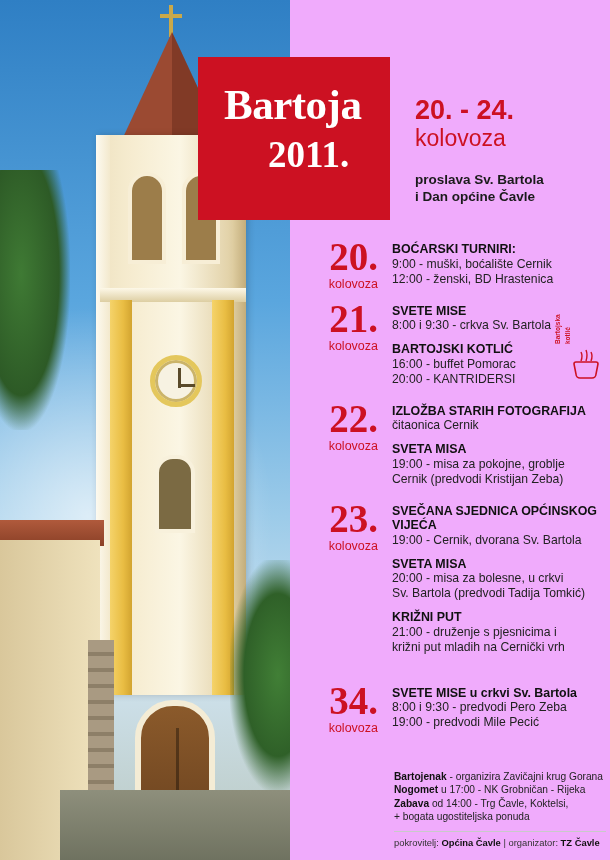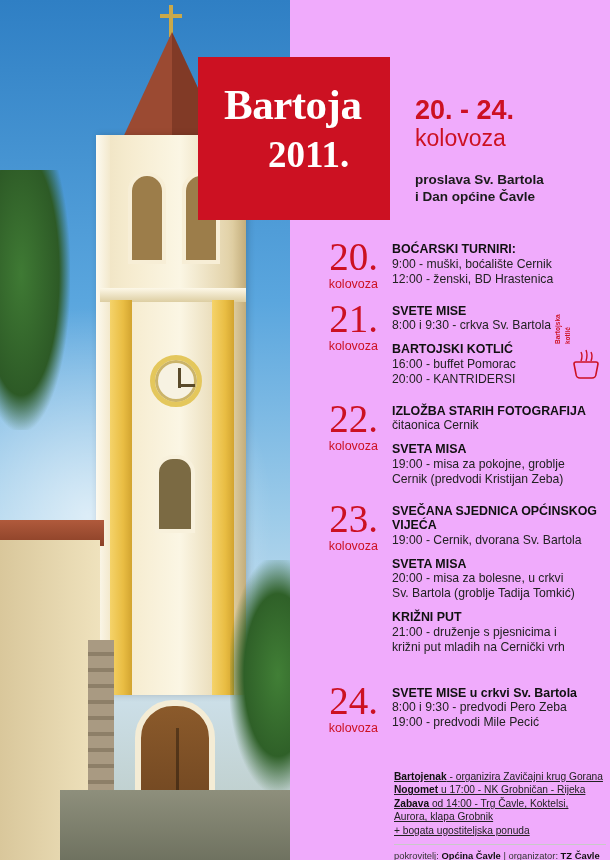--- a/index.html
+++ b/index.html
@@ -185,21 +185,21 @@
   
   .schedule {
     position:absolute; left:300px; top:238px; width:300px;
   }
   .day-row { display:flex; margin-bottom:4px; }
   .day-num {
     width:92px; flex:0 0 92px; text-align:right; padding-right:14px; color:#cc1122;
   }
   .day-num .big {
     font-family:"Liberation Serif", serif;
-    font-size:39px; line-height:38px; font-weight:normal; display:block;
+    font-size:39px; line-height:38px; font-weight:bold; display:block;
   }
   .day-num .mon {
     font-family:"Liberation Sans", sans-serif;
     font-size:12.5px; display:block; margin-top:1px; color:#cc1122;
   }
   .day-items { flex:1; padding-top:4px; }
   .ev { margin-bottom:9px; }
   .ev-title {
     font-size:12.4px; font-weight:bold; color:#111; line-height:14.5px;
   }
@@ -219,21 +219,21 @@
   .badge .vert2 {
     position:absolute; left:4px; top:4px; font-size:6.5px; font-weight:bold;
     transform: rotate(-90deg); transform-origin: left top; white-space:nowrap;
   }
   .badge svg { position:absolute; left:12px; top:8px; }
 
   
   .footer {
     position:absolute; left:394px; top:770px; width:212px;
   }
-  .foot-line { font-size:10.2px; line-height:13.4px; color:#222;text-decoration:underline; }
+  .foot-line { font-size:10.2px; line-height:13.4px; color:#222; }
   .foot-line b { color:#111; }
   .foot-rule {
     border-top:1px solid #c9c9c9; margin:7px 0 5px 0;
   }
   .foot-credit { font-size:9.4px; color:#333; }
   .foot-credit b { color:#111; }
 </style>
 </head>
 <body>
 
@@ -349,33 +349,33 @@
         <span class="mon">kolovoza</span>
       </div>
       <div class="day-items">
         <div class="ev">
           <div class="ev-title">SVEČANA SJEDNICA OPĆINSKOG VIJEĆA</div>
           <div class="ev-line">19:00 - Cernik, dvorana Sv. Bartola</div>
         </div>
         <div class="ev">
           <div class="ev-title">SVETA MISA</div>
           <div class="ev-line">20:00 - misa za bolesne, u crkvi</div>
-          <div class="ev-line">Sv. Bartola (groblje Tadija Tomkić)</div>
+          <div class="ev-line">Sv. Bartola (predvodi Tadija Tomkić)</div>
         </div>
         <div class="ev">
           <div class="ev-title">KRIŽNI PUT</div>
           <div class="ev-line">21:00 - druženje s pjesnicima i</div>
           <div class="ev-line">križni put mladih na Cernički vrh</div>
         </div>
       </div>
     </div>
 
     <div class="day-row" style="margin-top:18px;">
       <div class="day-num">
-        <span class="big">24.</span>
+        <span class="big">34.</span>
         <span class="mon">kolovoza</span>
       </div>
       <div class="day-items">
         <div class="ev">
           <div class="ev-title">SVETE MISE u crkvi Sv. Bartola</div>
           <div class="ev-line">8:00 i 9:30 - predvodi Pero Zeba</div>
           <div class="ev-line">19:00 - predvodi Mile Pecić</div>
         </div>
       </div>
     </div>
@@ -386,23 +386,20 @@
     <div class="foot-line">
       <b>Bartojenak</b><span> - organizira Zavičajni krug Gorana</span>
     </div>
     <div class="foot-line">
       <b>Nogomet</b><span> u 17:00 - NK Grobničan - Rijeka</span>
     </div>
     <div class="foot-line">
       <b>Zabava</b><span> od 14:00 - Trg Čavle, Koktelsi,</span>
     </div>
     <div class="foot-line">
-      <span>Aurora, klapa Grobnik</span>
-    </div>
-    <div class="foot-line">
       <span>+ bogata ugostiteljska ponuda</span>
     </div>
     <div class="foot-rule"></div>
     <div class="foot-credit">
       <span>pokrovitelj: </span><b>Općina Čavle</b><span> | organizator: </span><b>TZ Čavle</b>
     </div>
   </div>
 
 </div>
 

